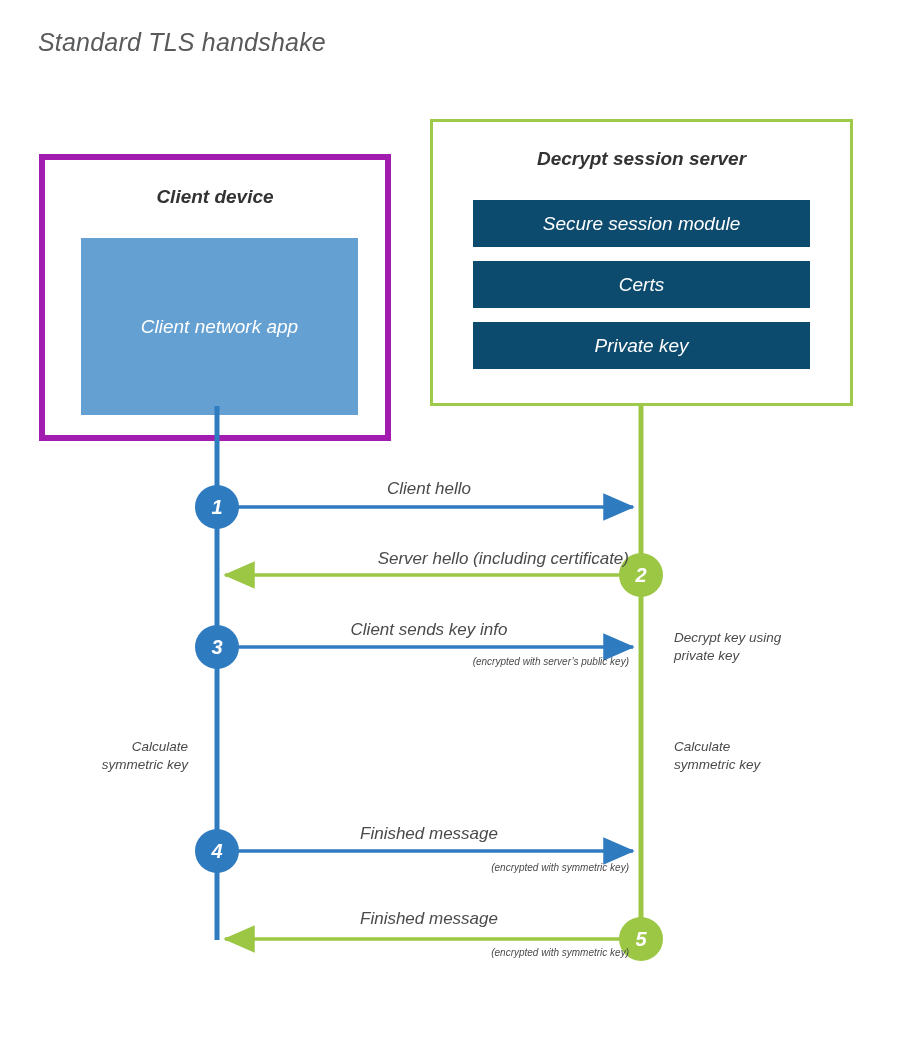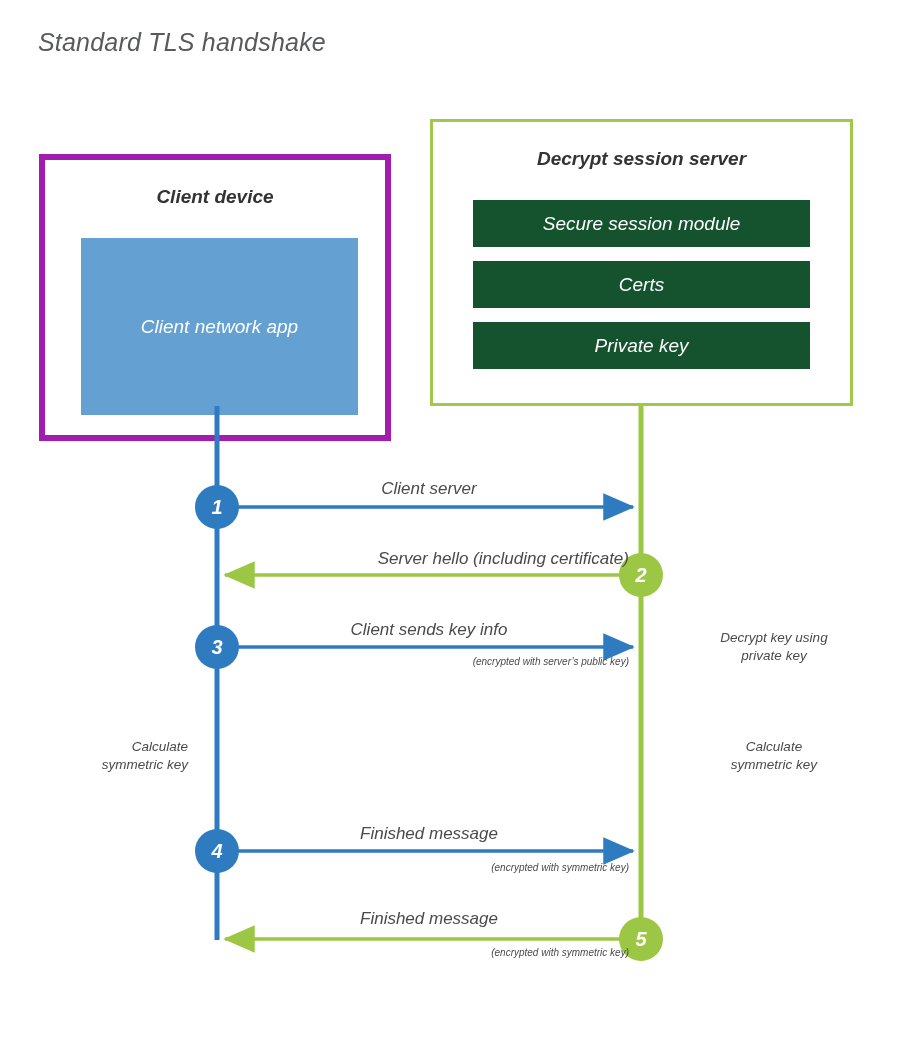--- a/index.html
+++ b/index.html
@@ -86,21 +86,21 @@
 
   
   .server-bars {
     position: absolute;
     left: 40px;
     top: 78px;
     width: 337px;
   }
   .server-bar {
     height: 47px;
-    background: #14532d;
+    background: #0c4a6e;
     color: #ffffff;
     font-size: 19px;
     display: flex;
     align-items: center;
     justify-content: center;
     margin-bottom: 14px;
   }
 
   
   #flow-svg {
@@ -143,21 +143,21 @@
     text-align: right;
   }
   .side-note {
     position: absolute;
     font-size: 13.5px;
     color: #4a4a4a;
     line-height: 1.3;
     white-space: pre-line;
   }
   .side-note.right-align { text-align: right; }
-  .side-note.left-align { text-align: center; }
+  .side-note.left-align { text-align: left; }
 </style>
 </head>
 <body>
 
 <div id="diagram-root">
 
   <div class="page-title">Standard TLS handshake</div>
 
   <div class="party-box client">
     <div class="party-title">Client device</div>
@@ -197,21 +197,21 @@
 
     <line x1="641" y1="939" x2="225" y2="939" stroke="#9cc745" stroke-width="3.5" marker-end="url(#arrow-green-left)"></line>
   </svg>
 
   <div class="step-circle blue" style="left:195px; top:485px;">1</div>
   <div class="step-circle green" style="left:619px; top:553px;">2</div>
   <div class="step-circle blue" style="left:195px; top:625px;">3</div>
   <div class="step-circle blue" style="left:195px; top:829px;">4</div>
   <div class="step-circle green" style="left:619px; top:917px;">5</div>
 
-  <div class="msg-label" style="left:229px; top:479px; width:400px;">Client server</div>
+  <div class="msg-label" style="left:229px; top:479px; width:400px;">Client hello</div>
 
   <div class="msg-label" style="left:229px; top:549px; width:400px;text-align:right;">Server hello (including certificate)</div>
 
   <div class="msg-label" style="left:229px; top:620px; width:400px;">Client sends key info</div>
   <div class="msg-sub" style="left:229px; top:656px; width:400px;">(encrypted with server’s public key)</div>
 
   <div class="msg-label" style="left:229px; top:824px; width:400px;">Finished message</div>
   <div class="msg-sub" style="left:229px; top:862px; width:400px;">(encrypted with symmetric key)</div>
 
   <div class="msg-label" style="left:229px; top:909px; width:400px;">Finished message</div>

